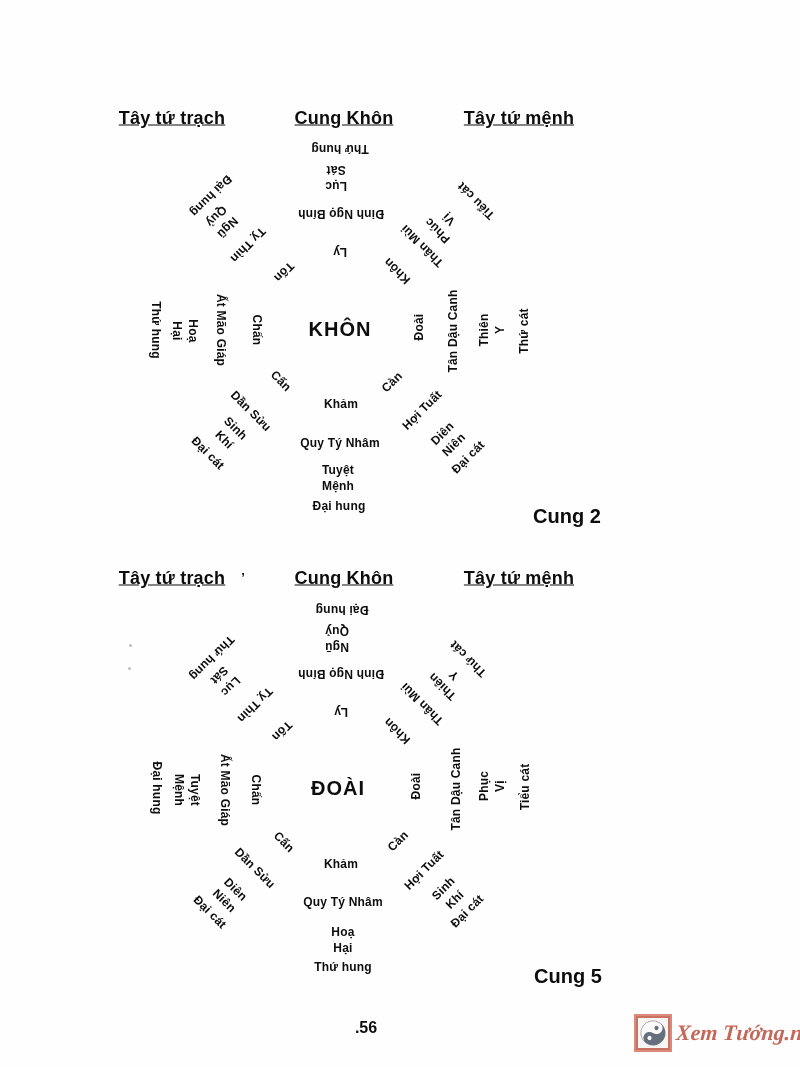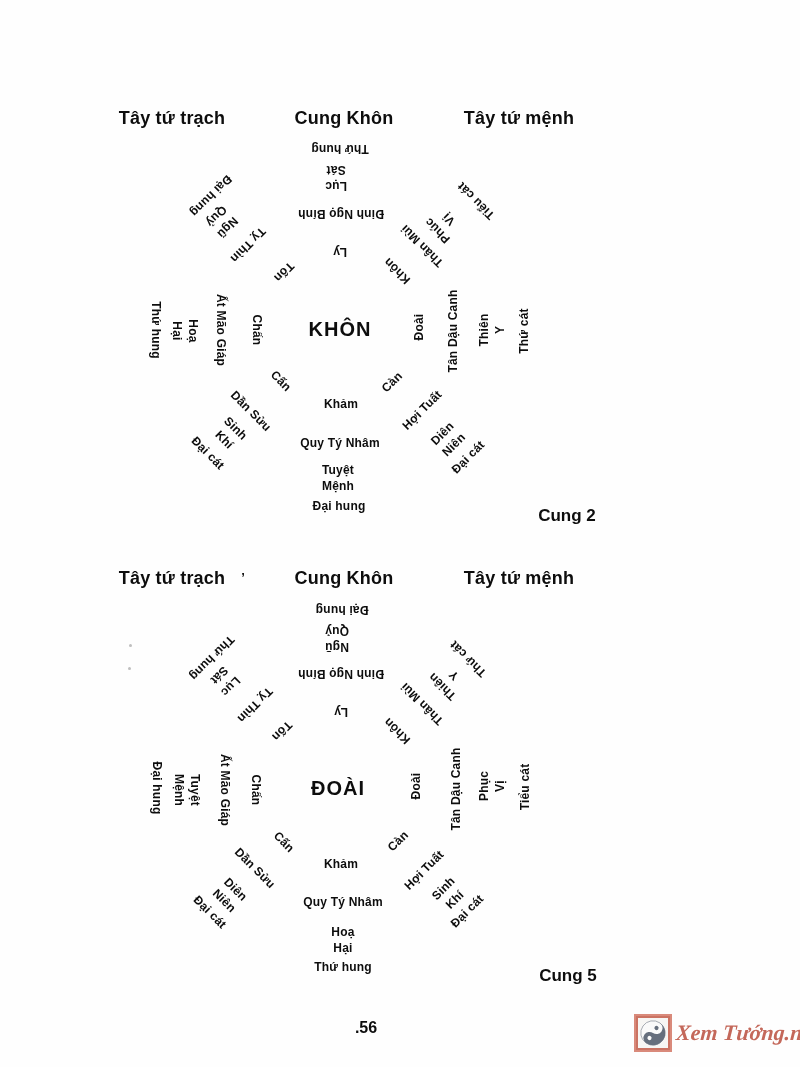--- a/index.html
+++ b/index.html
@@ -17,29 +17,29 @@
   .layer{position:absolute;inset:0;}
   
   .rlabel{
     position:absolute;font-weight:700;font-size:12px;line-height:16px;
     text-align:center;white-space:nowrap;transform-origin:center;
     letter-spacing:.2px;
   }
   
   .hdr{
     position:absolute;transform:translate(-50%,-50%);
-    font-weight:700;font-size:18px;white-space:nowrap;letter-spacing:.2px;
+    font-weight:700;font-size:18px;white-space:nowrap;letter-spacing:.2px;text-decoration:underline;
   }
   .center-label{
     position:absolute;transform:translate(-50%,-50%);
     font-weight:700;font-size:20px;letter-spacing:1px;white-space:nowrap;
   }
   .caption{
     position:absolute;transform:translate(-50%,-50%);
-    font-weight:700;font-size:17px;white-space:nowrap;
+    font-weight:700;font-size:20px;white-space:nowrap;
   }
   .pagenum{
     position:absolute;left:366px;top:1028px;transform:translate(-50%,-50%);
     font-weight:700;font-size:16px;text-align:right;
   }
   .tickmark{
     position:absolute;left:243px;top:577px;transform:translate(-50%,-50%);
     font-weight:700;font-size:13px;
   }
   .speck{

